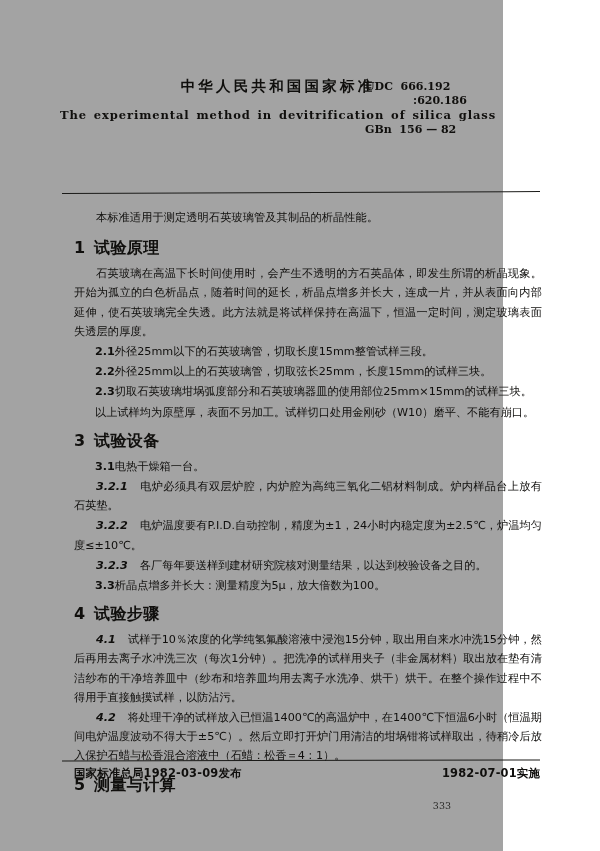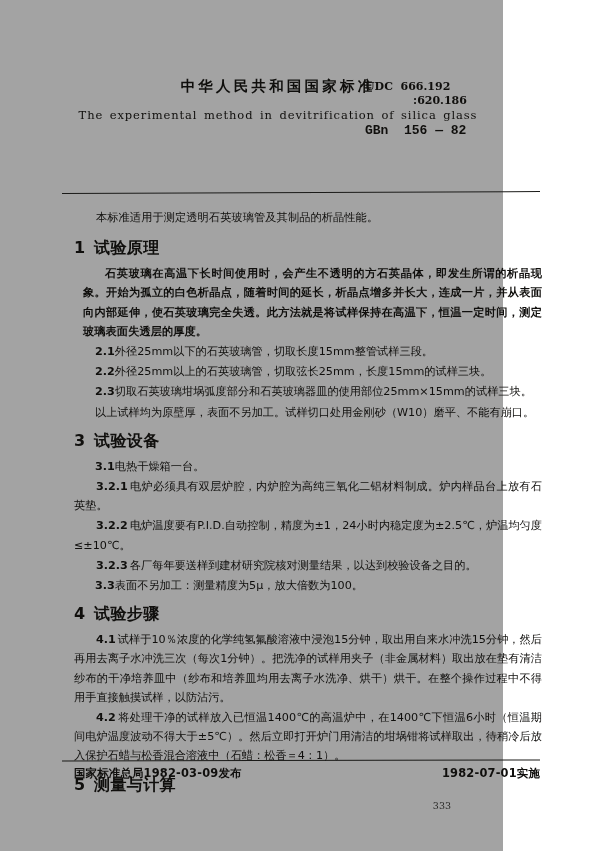--- a/index.html
+++ b/index.html
@@ -42,21 +42,21 @@
   }
   .main-title {
     font-size: 22px;
     font-weight: bold;
     letter-spacing: 0.5px;
     margin-top: 22px;
     line-height: 1.15;
   }
   .eng-title {
     font-size: 11.5px;
-    font-weight: normal;
+    font-weight: bold;
     font-family: "DejaVu Serif", serif;
     letter-spacing: 0.9px;
     margin-top: 13px;
     word-spacing: 2px;
   }
   
   .udc-block {
     position: absolute;
     right: 18px;
     top: 80px;
@@ -64,22 +64,21 @@
     font-family: "DejaVu Serif", serif;
     font-weight: bold;
     font-size: 11px;
     line-height: 1.25;
   }
   .udc-row1 { white-space: pre; }
   .udc-row2 { white-space: pre; padding-left: 30px; text-align: center; }
   .gbn-row {
     margin-top: 15px;
     white-space: pre;
-    font-size: 13px;
-    font-family: Liberation Mono, monospace;
+    font-size: 11px;
   }
   .rule {
     position: absolute;
     left: 62px;
     width: 478px;
     height: 0;
     border-top: 1.4px solid #1a1a18;
   }
   .rule.top { top: 192px; transform: rotate(-0.22deg); }
   .rule.bottom { top: 760px; transform: rotate(-0.12deg); }
@@ -104,22 +103,21 @@
     margin: 9px 0 5px 0;
     letter-spacing: 0.4px;
   }
   .sec-head .num {
     display: inline-block;
     width: 20px;
     font-family: "DejaVu Sans", sans-serif;
   }
   .body-para {
     text-indent: 22px;
-    margin: 0 0 1px 9px;
-    font-weight: bold;
+    margin: 0 0 1px 0;
   }
   .item {
     margin: 0 0 1px 0;
     padding-left: 44px;
     text-indent: -23px;
     font-size: 11.2px;
     line-height: 19.2px;
     text-align: justify;
   }
   .item .n {
@@ -128,21 +126,21 @@
     letter-spacing: 0px;
   }
   .item.hang {
     padding-left: 21px;
     text-indent: 0;
   }
   .item.wide {
     padding-left: 0;
     text-indent: 22px;
   }
-  .item.wide .n { margin-right: 2px; }
+  .item.wide .n { margin-right: 12px; font-style: italic; }
   
   .footer {
     position: absolute;
     left: 74px;
     top: 766px;
     width: 466px;
     display: flex;
     justify-content: space-between;
     font-size: 11.4px;
     font-weight: bold;
@@ -188,21 +186,21 @@
     <p class="item"><span class="n">2.1</span><span>外径25mm以下的石英玻璃管，切取长度15mm整管试样三段。</span></p>
     <p class="item"><span class="n">2.2</span><span>外径25mm以上的石英玻璃管，切取弦长25mm，长度15mm的试样三块。</span></p>
     <p class="item"><span class="n">2.3</span><span>切取石英玻璃坩埚弧度部分和石英玻璃器皿的使用部位25mm×15mm的试样三块。</span></p>
     <p class="item hang"><span>以上试样均为原壁厚，表面不另加工。试样切口处用金刚砂（W10）磨平、不能有崩口。</span></p>
 
     <div class="sec-head"><span class="num u">3</span><span>试验设备</span></div>
     <p class="item"><span class="n">3.1</span><span>电热干燥箱一台。</span></p>
     <p class="item wide"><span class="n">3.2.1</span><span>电炉必须具有双层炉腔，内炉腔为高纯三氧化二铝材料制成。炉内样品台上放有石英垫。</span></p>
     <p class="item wide"><span class="n">3.2.2</span><span>电炉温度要有P.I.D.自动控制，精度为±1，24小时内稳定度为±2.5℃，炉温均匀度≤±10℃。</span></p>
     <p class="item wide"><span class="n">3.2.3</span><span>各厂每年要送样到建材研究院核对测量结果，以达到校验设备之目的。</span></p>
-    <p class="item"><span class="n">3.3</span><span>表面不另加工：测量精度为5μ，放大倍数为100。</span></p>
+    <p class="item"><span class="n">3.3</span><span>析晶点增多并长大：测量精度为5μ，放大倍数为100。</span></p>
 
     <div class="sec-head"><span class="num u">4</span><span>试验步骤</span></div>
     <p class="item wide"><span class="n">4.1</span><span>试样于10％浓度的化学纯氢氟酸溶液中浸泡15分钟，取出用自来水冲洗15分钟，然后再用去离子水冲洗三次（每次1分钟）。把洗净的试样用夹子（非金属材料）取出放在垫有清洁纱布的干净培养皿中（纱布和培养皿均用去离子水洗净、烘干）烘干。在整个操作过程中不得用手直接触摸试样，以防沾污。</span></p>
     <p class="item wide"><span class="n">4.2</span><span>将处理干净的试样放入已恒温1400℃的高温炉中，在1400℃下恒温6小时（恒温期间电炉温度波动不得大于±5℃）。然后立即打开炉门用清洁的坩埚钳将试样取出，待稍冷后放入保护石蜡与松香混合溶液中（石蜡：松香＝4：1）。</span></p>
 
     <div class="sec-head"><span class="num u">5</span><span>测量与计算</span></div>
 
   </div>
 
   <div class="rule bottom"></div>

